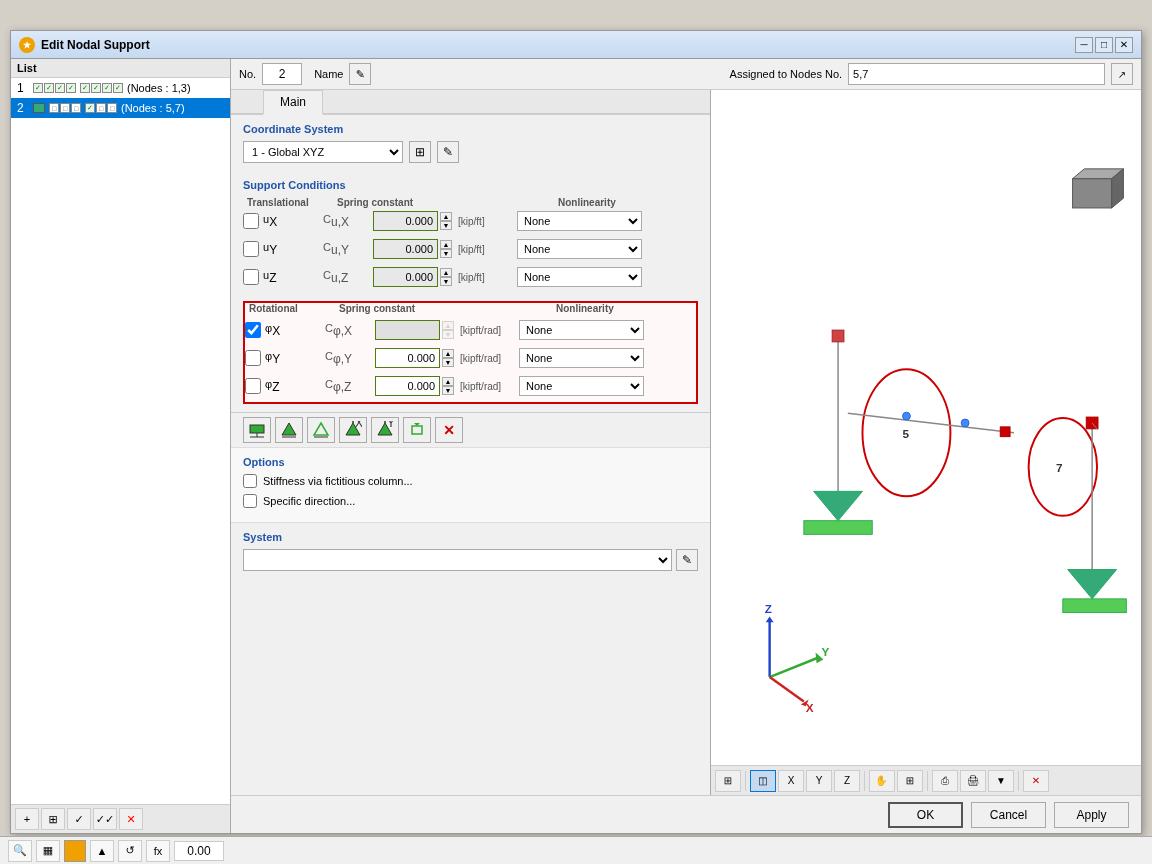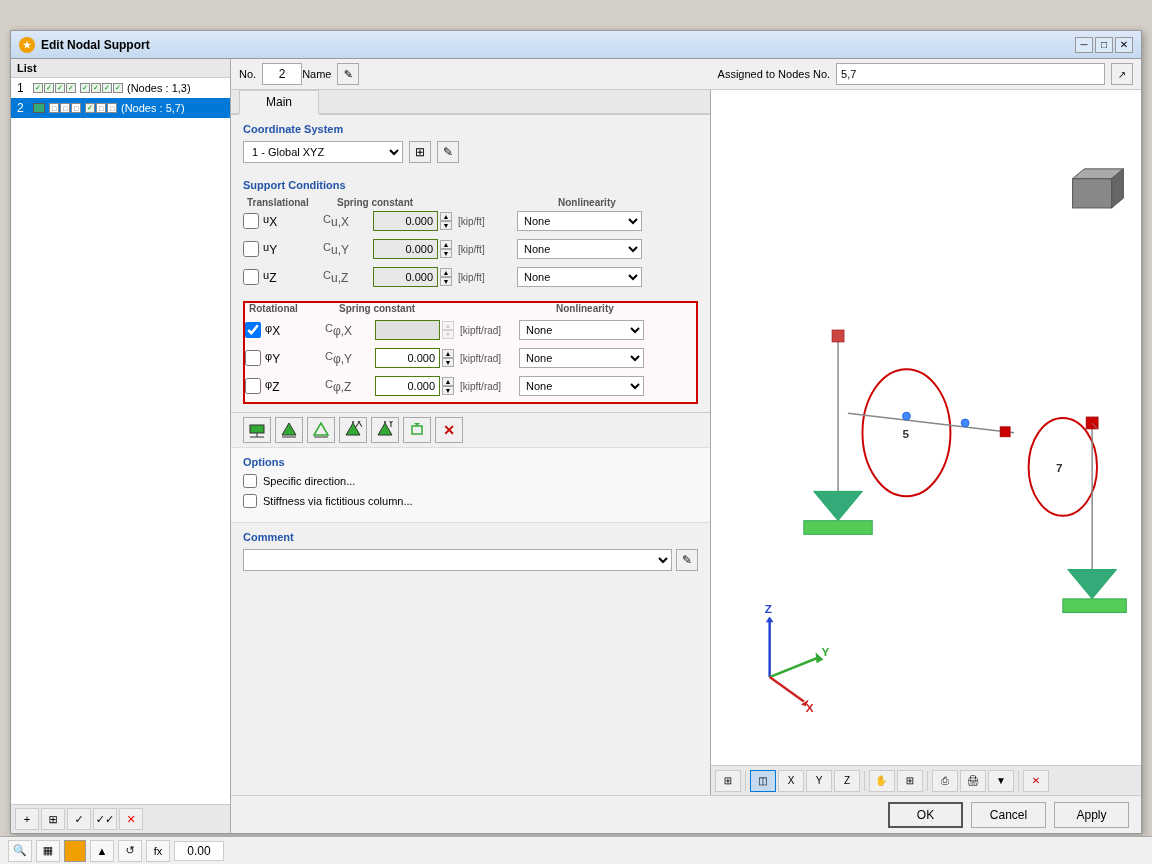--- a/index.html
+++ b/index.html
@@ -111,21 +111,21 @@
       overflow: hidden;
     }
 
     
     .top-info-row {
       display: flex;
       align-items: center;
       background: #f0f0f0;
       border-bottom: 1px solid #ccc;
       padding: 4px 8px;
-      gap: 0;
+      gap: 12px;
       flex-shrink: 0;
     }
 
     .info-group {
       display: flex;
       align-items: center;
       gap: 6px;
     }
 
     .info-label { font-size: 11px; color: #000; font-weight: normal; }
@@ -197,25 +197,26 @@
     }
 
     .tab-bar {
       background: #e8e8e8;
       border-bottom: 2px solid #ccc;
       padding: 0 8px;
       display: flex;
     }
 
     .tab {
-      padding: 4px 26px;
+      padding: 4px 16px;
       cursor: pointer;
       border: 1px solid transparent;
       margin-bottom: -2px;
       font-size: 11px;
+      margin-left: 24px;
     }
     .tab.active {
       background: #f0f0f0;
       border: 1px solid #ccc;
       border-bottom: 2px solid #f0f0f0;
     }
 
     .form-section { padding: 8px 12px; }
     .section-title { font-weight: bold; font-size: 11px; color: #2255aa; margin-bottom: 6px; }
 
@@ -656,30 +657,30 @@
                   <polygon points="9,5 6,2 12,2" fill="#3a3"></polygon>
                 </svg>
             </button>
             <button class="support-icon-btn" title="Clear" style="color:#cc0000; font-size:14px; font-weight:bold;">✕</button>
           </div>
 
           <div class="options-section">
             <div class="section-title">Options</div>
             <div class="option-row">
               <input type="checkbox" class="option-checkbox" style="">
-              <label class="option-label">Specific direction...</label>
+              <label class="option-label">Stiffness via fictitious column...</label>
             </div>
             <div class="option-row">
               <input type="checkbox" class="option-checkbox" style="">
-              <label class="option-label">Stiffness via fictitious column...</label>
+              <label class="option-label">Specific direction...</label>
             </div>
           </div>
 
           <div class="comment-section">
-            <div class="section-title">Comment</div>
+            <div class="section-title">System</div>
             <div class="comment-row">
               <select class="comment-input" style="height:22px;">
                 <option value=""></option>
               </select>
               <button class="comment-btn" title="Edit Comment">✎</button>
             </div>
           </div>
 
         </div>
 

